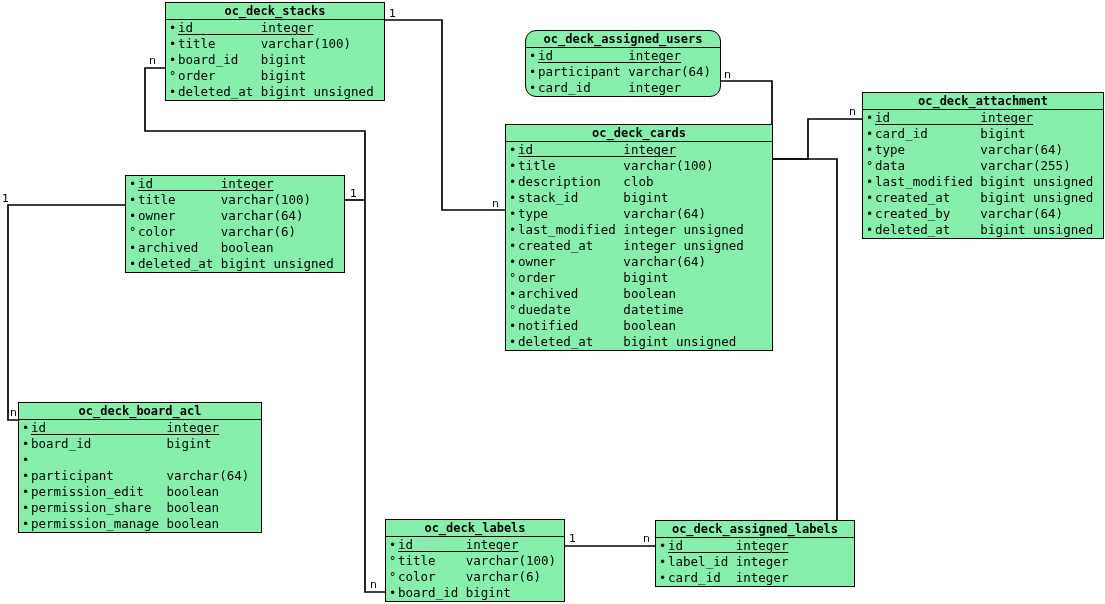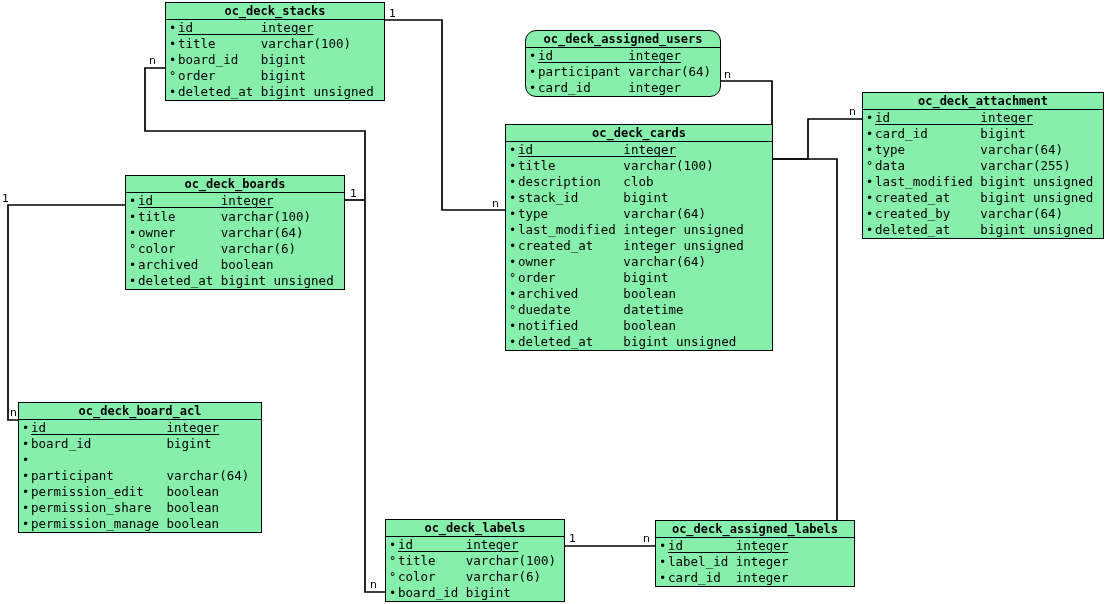--- a/index.html
+++ b/index.html
@@ -172,21 +172,20 @@
       <div class="table-row">
         <span class="bullet">•</span>
         <span class="row-text">notified      boolean</span>
       </div>
       <div class="table-row">
         <span class="bullet">•</span>
         <span class="row-text">deleted_at    bigint unsigned</span>
       </div>
     </div>
     <div class="table" style="left: 125px; top: 175px; width: 220px;">
-      <div class="table-title">oc_deck_boards</div>
       <div class="table-row">
         <span class="bullet">•</span>
         <span class="row-text pk">id         integer</span>
       </div>
       <div class="table-row">
         <span class="bullet">•</span>
         <span class="row-text">title      varchar(100)</span>
       </div>
       <div class="table-row">
         <span class="bullet">•</span>

